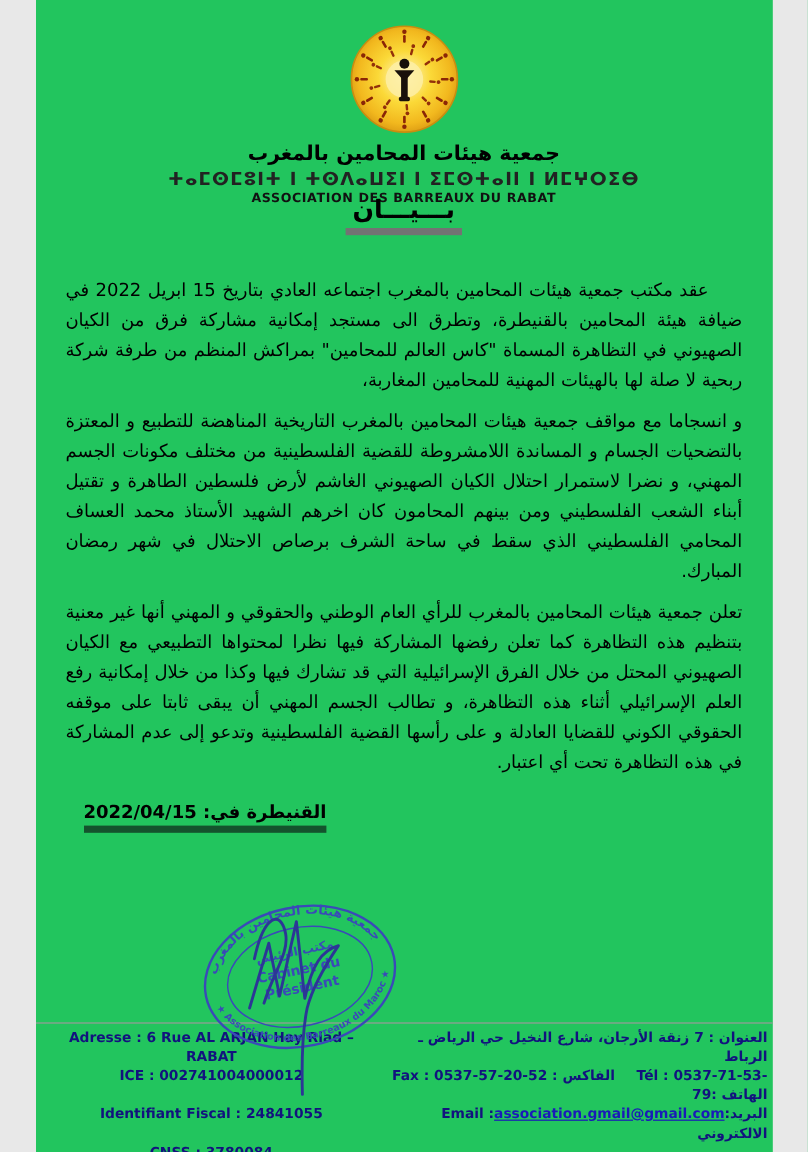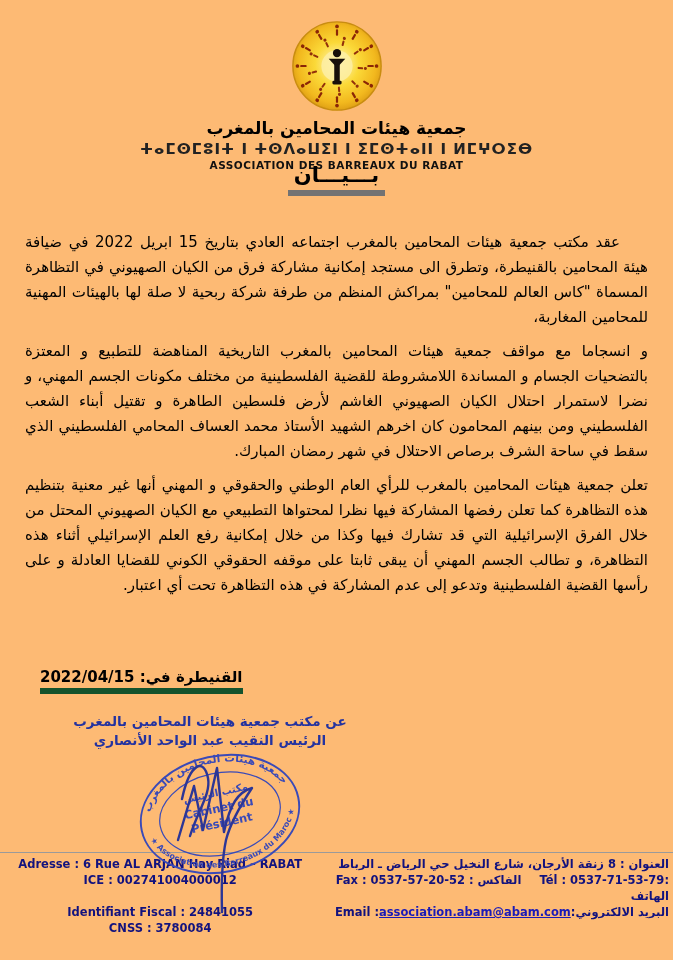--- a/index.html
+++ b/index.html
@@ -1,18 +1,18 @@
 <!DOCTYPE html>
 <html lang="ar"><head>
 <meta charset="utf-8">
 <style>
   html,body{margin:0;padding:0;background:#e8e8e8;}
   .page{
-    position:relative;width:673px;height:960px;margin:0 auto;
-    background:#fdba74;overflow:hidden;
+    position:relative;width:614px;height:960px;margin:0 auto;
+    background:#22c55e;overflow:hidden;
     font-family:"DejaVu Sans","Liberation Sans",sans-serif;
     color:#000;
   }
   
   .header{position:absolute;top:20px;left:0;width:100%;text-align:center;}
   .logo-wrap{display:inline-block;line-height:0;}
   .org-ar{font-size:17px;font-weight:bold;margin-top:2px;direction:rtl;}
   .org-tifinagh{font-size:15px;font-weight:bold;letter-spacing:1px;color:#222;margin-top:2px;}
   .org-fr{font-size:10.5px;font-weight:bold;letter-spacing:.5px;color:#111;margin-top:1px;}
   
@@ -119,24 +119,20 @@
   </div>
 
   <div class="body-text">
     <p class="indent">عقد مكتب جمعية هيئات المحامين بالمغرب اجتماعه العادي بتاريخ 15 ابريل 2022 في ضيافة هيئة المحامين بالقنيطرة، وتطرق الى مستجد إمكانية مشاركة فرق من الكيان الصهيوني في التظاهرة المسماة "كاس العالم للمحامين" بمراكش المنظم من طرفة شركة ربحية لا صلة لها بالهيئات المهنية للمحامين المغاربة،</p>
     <p>و انسجاما مع مواقف جمعية هيئات المحامين بالمغرب التاريخية المناهضة للتطبيع و المعتزة بالتضحيات الجسام و المساندة اللامشروطة للقضية الفلسطينية من مختلف مكونات الجسم المهني، و نضرا لاستمرار احتلال الكيان الصهيوني الغاشم لأرض فلسطين الطاهرة و تقتيل أبناء الشعب الفلسطيني ومن بينهم المحامون كان اخرهم الشهيد الأستاذ محمد العساف المحامي الفلسطيني الذي سقط في ساحة الشرف برصاص الاحتلال في شهر رمضان المبارك.</p>
     <p>تعلن جمعية هيئات المحامين بالمغرب للرأي العام الوطني والحقوقي و المهني أنها غير معنية بتنظيم هذه التظاهرة كما تعلن رفضها المشاركة فيها نظرا لمحتواها التطبيعي مع الكيان الصهيوني المحتل من خلال الفرق الإسرائيلية التي قد تشارك فيها وكذا من خلال إمكانية رفع العلم الإسرائيلي أثناء هذه التظاهرة، و تطالب الجسم المهني أن يبقى ثابتا على موقفه الحقوقي الكوني للقضايا العادلة و على رأسها القضية الفلسطينية وتدعو إلى عدم المشاركة في هذه التظاهرة تحت أي اعتبار.</p>
   </div>
 
   <div class="date-line">القنيطرة في: 2022/04/15</div>
 
-  <div class="signature">
-    <div>عن مكتب جمعية هيئات المحامين بالمغرب</div>
-    <div>الرئيس النقيب عبد الواحد الأنصاري</div>
-  </div>
 
   <div class="stamp">
     <svg width="200" height="175" viewBox="0 0 200 175">
       <defs>
         <path id="arcT" d="M 28,72 A 70 52 0 0 1 172,72" fill="none"></path>
         <path id="arcB" d="M 24,66 A 74 55 0 0 0 176,66" fill="none"></path>
       </defs>
       <g transform="rotate(-12 100 70)">
         <ellipse cx="100" cy="70" rx="80" ry="58" fill="none" stroke="#3a4ab8" stroke-width="2"></ellipse>
         <ellipse cx="100" cy="70" rx="61" ry="41" fill="none" stroke="#3a4ab8" stroke-width="1.2"></ellipse>
@@ -154,28 +150,28 @@
                M 58,96 L 74,42 L 83,86 L 97,24 L 104,88
                C 110,60 118,48 132,44 C 120,62 110,80 106,96
                C 103,110 101,130 102,168" fill="none" stroke="#2c3696" stroke-width="2.4" stroke-linecap="round" stroke-linejoin="round"></path>
     </svg>
   </div>
 
   <div class="footer-sep"></div>
 
   <div class="footer">
     <div class="fl">Adresse :  6 Rue AL ARJAN Hay Riad – RABAT</div>
-    <div class="fr-rtl">العنوان : 8  زنقة الأرجان، شارع النخيل حي الرياض ـ الرباط</div>
+    <div class="fr-rtl">العنوان : 7  زنقة الأرجان، شارع النخيل حي الرياض ـ الرباط</div>
 
     <div class="fl">ICE : 002741004000012</div>
     <div class="fr-ltr">
       <span>Fax : 0537-57-20-52 : الفاكس</span><span class="gap"></span><span>Tél : 0537-71-53-79: الهاتف</span>
     </div>
 
     <div class="fl">Identifiant Fiscal : 24841055</div>
     <div class="fr-ltr">
-      <span>Email :</span><span class="link">association.abam@abam.com</span><span>:البريد الالكتروني</span>
+      <span>Email :</span><span class="link">association.gmail@gmail.com</span><span>:البريد الالكتروني</span>
     </div>
 
     <div class="fl">CNSS : 3780084</div>
   </div>
 
 </div>
 
 </body></html>

